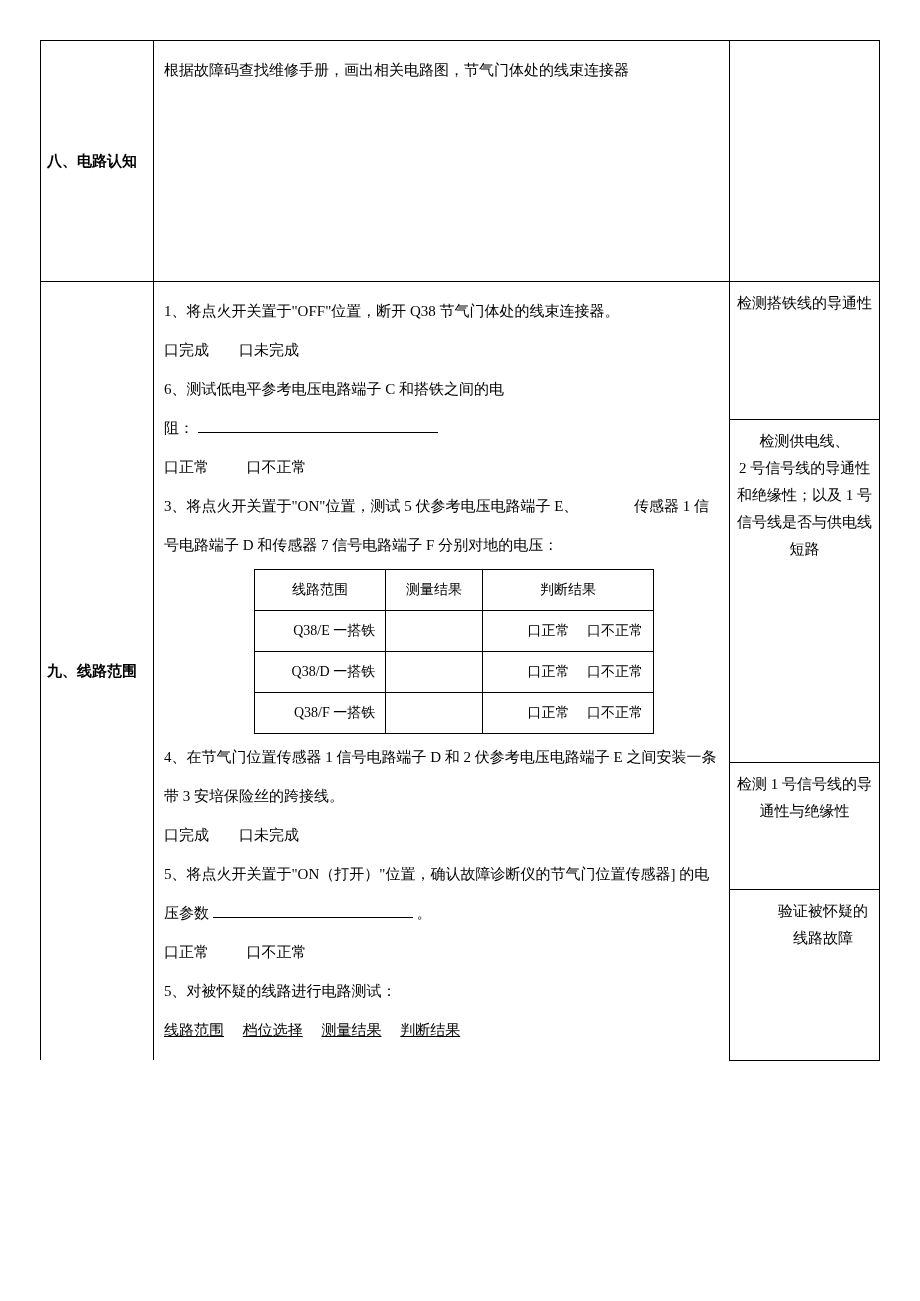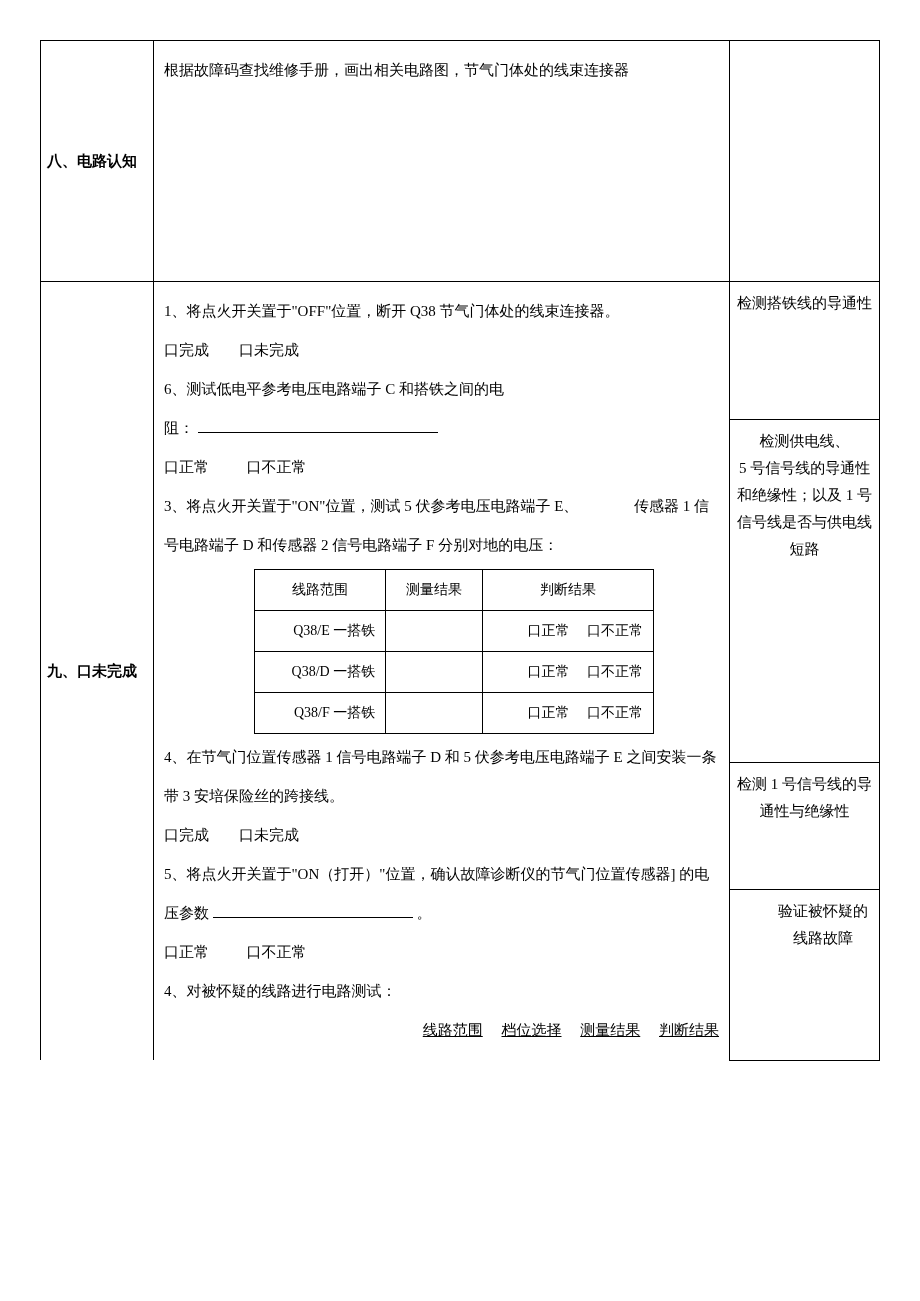--- a/index.html
+++ b/index.html
@@ -97,21 +97,21 @@
       <div class="section-title">八、电路认知</div>
     </td>
     <td class="col-mid" style="height:220px;">
       <span>根据故障码查找维修手册，画出相关电路图，节气门体处的线束连接器</span>
     </td>
     <td class="col-right"></td>
   </tr>
 
   <tr>
     <td class="col-left no-border-bottom" rowspan="4">
-      <div class="section-title">九、口未完成</div>
+      <div class="section-title">九、线路范围</div>
     </td>
     <td class="col-mid no-border-bottom" rowspan="4">
 
       <div>1、将点火开关置于"OFF"位置，断开 Q38 节气门体处的线束连接器。</div>
       <div>
         <span>口完成</span>
         &nbsp;&nbsp;&nbsp;&nbsp;&nbsp;&nbsp;
         <span>口未完成</span>
       </div>
 
@@ -123,21 +123,21 @@
       <div>
         <span>口正常</span>
         &nbsp;&nbsp;&nbsp;&nbsp;&nbsp;&nbsp;&nbsp;&nbsp;
         <span>口不正常</span>
       </div>
 
       <div>
         <span class="float-right-text">传感器 1 信</span>
         <span>3、将点火开关置于"ON"位置，测试 5 伏参考电压电路端子 E、</span>
       </div>
-      <div>号电路端子 D 和传感器 2 信号电路端子 F 分别对地的电压：</div>
+      <div>号电路端子 D 和传感器 7 信号电路端子 F 分别对地的电压：</div>
 
       <table class="inner-table">
         <tbody>
                 <tr class="header-row">
           <th>线路范围</th>
           <th>测量结果</th>
           <th>判断结果</th>
         </tr>
         <tr>
           <td>Q38/E 一搭铁</td>
@@ -156,57 +156,57 @@
         <tr>
           <td>Q38/F 一搭铁</td>
           <td></td>
           <td>
             <span>口正常</span>&nbsp;&nbsp;&nbsp;&nbsp;&nbsp;<span>口不正常</span>
           </td>
         </tr>
       </tbody>
             </table>
 
-      <div>4、在节气门位置传感器 1 信号电路端子 D 和 5 伏参考电压电路端子 E 之间安装一条带 3 安培保险丝的跨接线。</div>
+      <div>4、在节气门位置传感器 1 信号电路端子 D 和 2 伏参考电压电路端子 E 之间安装一条带 3 安培保险丝的跨接线。</div>
       <div>
         <span>口完成</span>
         &nbsp;&nbsp;&nbsp;&nbsp;&nbsp;&nbsp;
         <span>口未完成</span>
       </div>
 
       <div>
         <span>5、将点火开关置于"ON（打开）"位置，确认故障诊断仪的节气门位置传感器] 的电压参数</span>
         <span class="blank-line-wide"></span>
         <span>。</span>
       </div>
       <div>
         <span>口正常</span>
         &nbsp;&nbsp;&nbsp;&nbsp;&nbsp;&nbsp;&nbsp;&nbsp;
         <span>口不正常</span>
       </div>
 
-      <div>4、对被怀疑的线路进行电路测试：</div>
-
-      <div style="text-align:right;">
+      <div>5、对被怀疑的线路进行电路测试：</div>
+
+      <div style="text-align:left;">
         <span class="uline">线路范围</span>&nbsp;&nbsp;&nbsp;&nbsp;
         <span class="uline">档位选择</span>&nbsp;&nbsp;&nbsp;&nbsp;
         <span class="uline">测量结果</span>&nbsp;&nbsp;&nbsp;&nbsp;
         <span class="uline">判断结果</span>
       </div>
 
     </td>
     <td class="col-right" style="height:110px;">
       <span>检测搭铁线的导通性</span>
     </td>
   </tr>
 
   <tr>
     <td class="col-right" style="height:300px;margin-top:39px;">
       <div>检测供电线、</div>
-      <div>5 号信号线的导通性和绝缘性；以及 1 号信号线是否与供电线短路</div>
+      <div>2 号信号线的导通性和绝缘性；以及 1 号信号线是否与供电线短路</div>
     </td>
   </tr>
 
   <tr>
     <td class="col-right" style="height:100px;">
       <span>检测 1 号信号线的导通性与绝缘性</span>
     </td>
   </tr>
 
   <tr>

